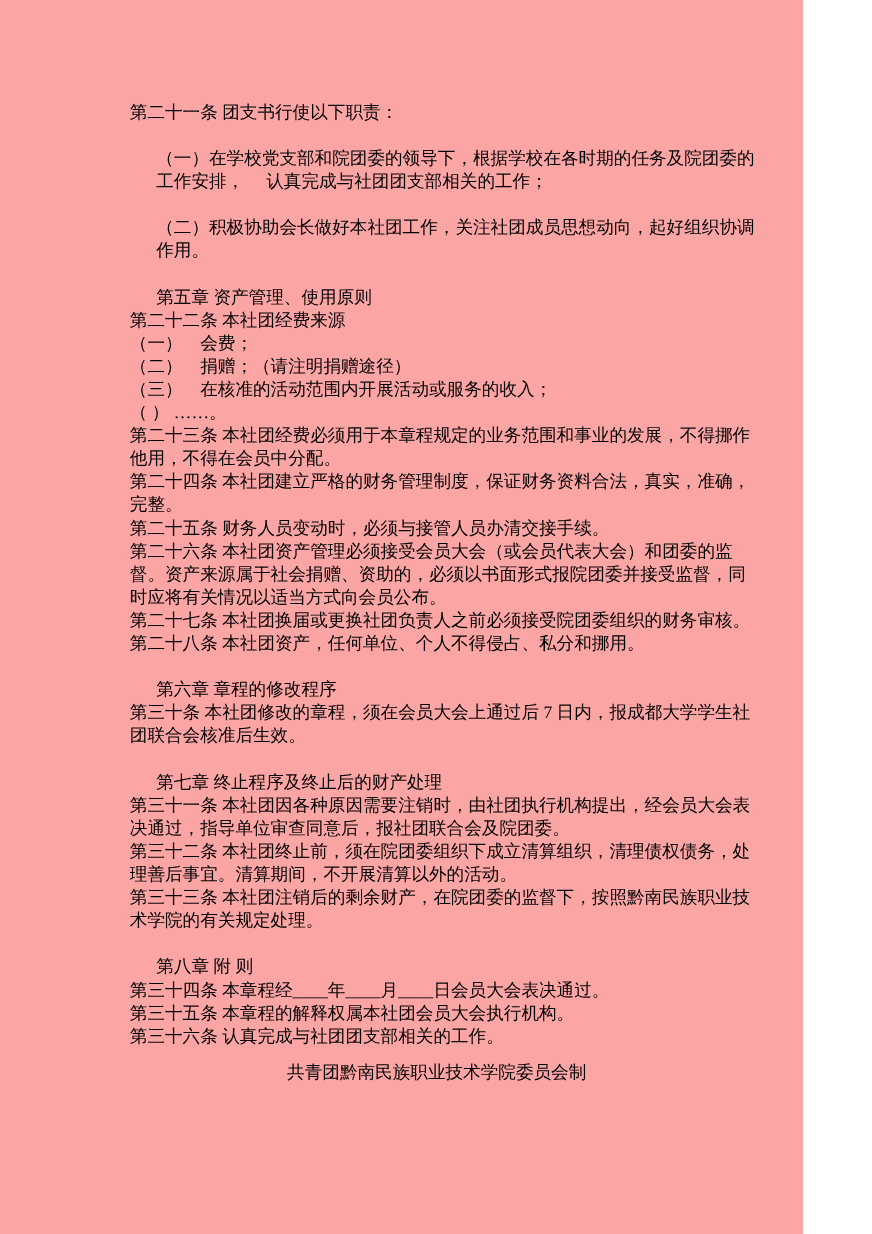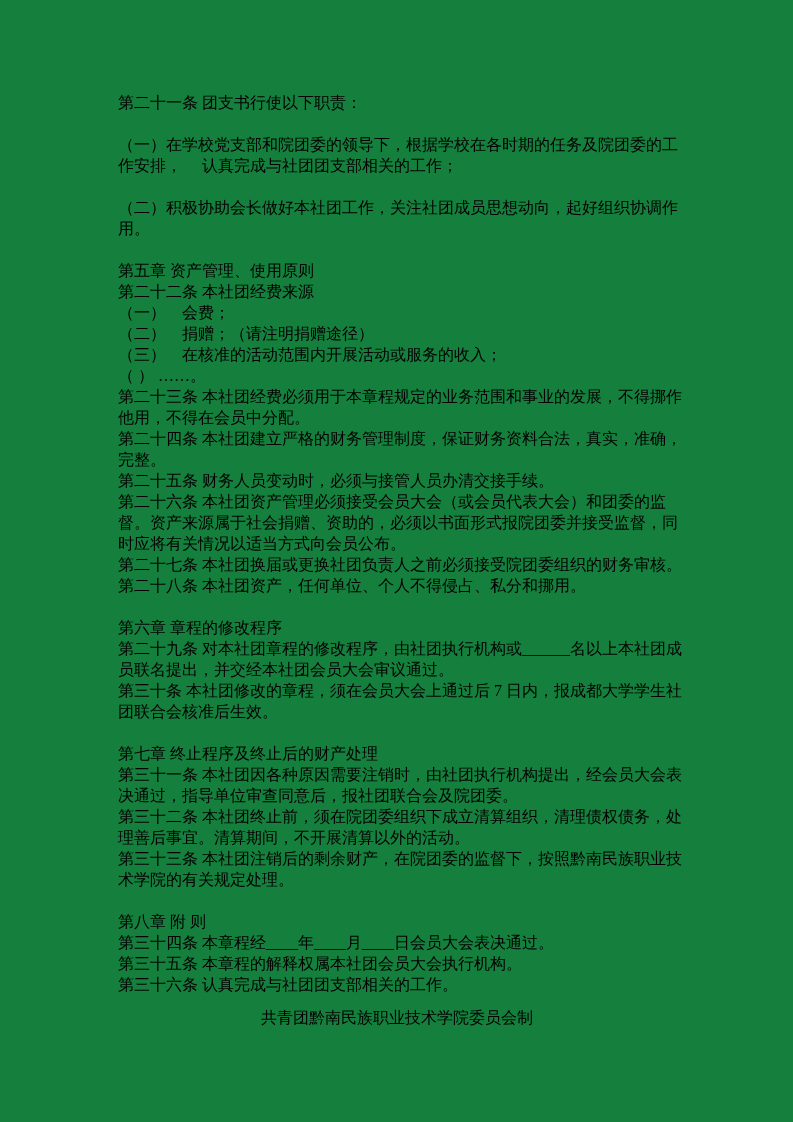--- a/index.html
+++ b/index.html
@@ -2,23 +2,23 @@
 <html><head>
 <meta charset="utf-8">
 <style>
   html, body {
     margin: 0;
     padding: 0;
     background: #ffffff;
   }
   .page {
     position: relative;
-    width: 793px;
+    width: 730px;
     height: 1122px;
-    background: #15803d;
+    background: #fca5a5;
     overflow: hidden;
     font-family: "Liberation Serif", "DejaVu Serif", serif;
     color: #000000;
   }
   .doc {
     position: absolute;
     left: 118px;
     top: 92px;
     width: 568px;
     font-size: 16px;
@@ -26,20 +26,21 @@
     text-align: left;
     word-break: break-all;
     line-break: strict;
   }
   .doc p {
     margin: 0;
     padding: 0;
   }
   .doc p.gap {
     margin-top: 21px;
+    margin-left: 24px;
   }
   .doc p.footer {
     margin-top: 12px;
     text-align: center;
     padding-right: 10px;
   }
 </style>
 </head>
 <body>
 
@@ -54,21 +55,20 @@
     <p>（二）　捐赠；（请注明捐赠途径）</p>
     <p>（三）　在核准的活动范围内开展活动或服务的收入；</p>
     <p>（ ） ……。</p>
     <p>第二十三条 本社团经费必须用于本章程规定的业务范围和事业的发展，不得挪作他用，不得在会员中分配。</p>
     <p>第二十四条 本社团建立严格的财务管理制度，保证财务资料合法，真实，准确，完整。</p>
     <p>第二十五条 财务人员变动时，必须与接管人员办清交接手续。</p>
     <p>第二十六条 本社团资产管理必须接受会员大会（或会员代表大会）和团委的监督。资产来源属于社会捐赠、资助的，必须以书面形式报院团委并接受监督，同时应将有关情况以适当方式向会员公布。</p>
     <p>第二十七条 本社团换届或更换社团负责人之前必须接受院团委组织的财务审核。</p>
     <p>第二十八条 本社团资产，任何单位、个人不得侵占、私分和挪用。</p>
     <p class="gap">第六章 章程的修改程序</p>
-    <p>第二十九条 对本社团章程的修改程序，由社团执行机构或______名以上本社团成员联名提出，并交经本社团会员大会审议通过。</p>
     <p>第三十条 本社团修改的章程，须在会员大会上通过后 7 日内，报成都大学学生社团联合会核准后生效。</p>
     <p class="gap">第七章 终止程序及终止后的财产处理</p>
     <p>第三十一条 本社团因各种原因需要注销时，由社团执行机构提出，经会员大会表决通过，指导单位审查同意后，报社团联合会及院团委。</p>
     <p>第三十二条 本社团终止前，须在院团委组织下成立清算组织，清理债权债务，处理善后事宜。清算期间，不开展清算以外的活动。</p>
     <p>第三十三条 本社团注销后的剩余财产，在院团委的监督下，按照黔南民族职业技术学院的有关规定处理。</p>
     <p class="gap">第八章 附 则</p>
     <p>第三十四条 本章程经____年____月____日会员大会表决通过。</p>
     <p>第三十五条 本章程的解释权属本社团会员大会执行机构。</p>
     <p>第三十六条 认真完成与社团团支部相关的工作。</p>
     <p class="footer">共青团黔南民族职业技术学院委员会制</p>

